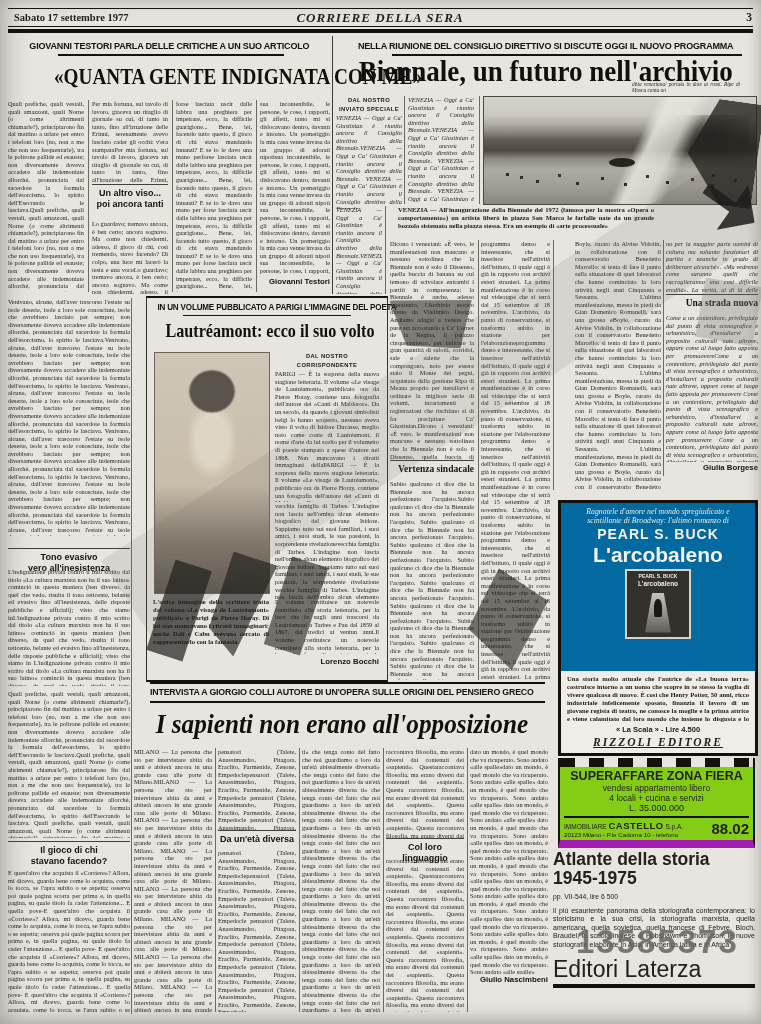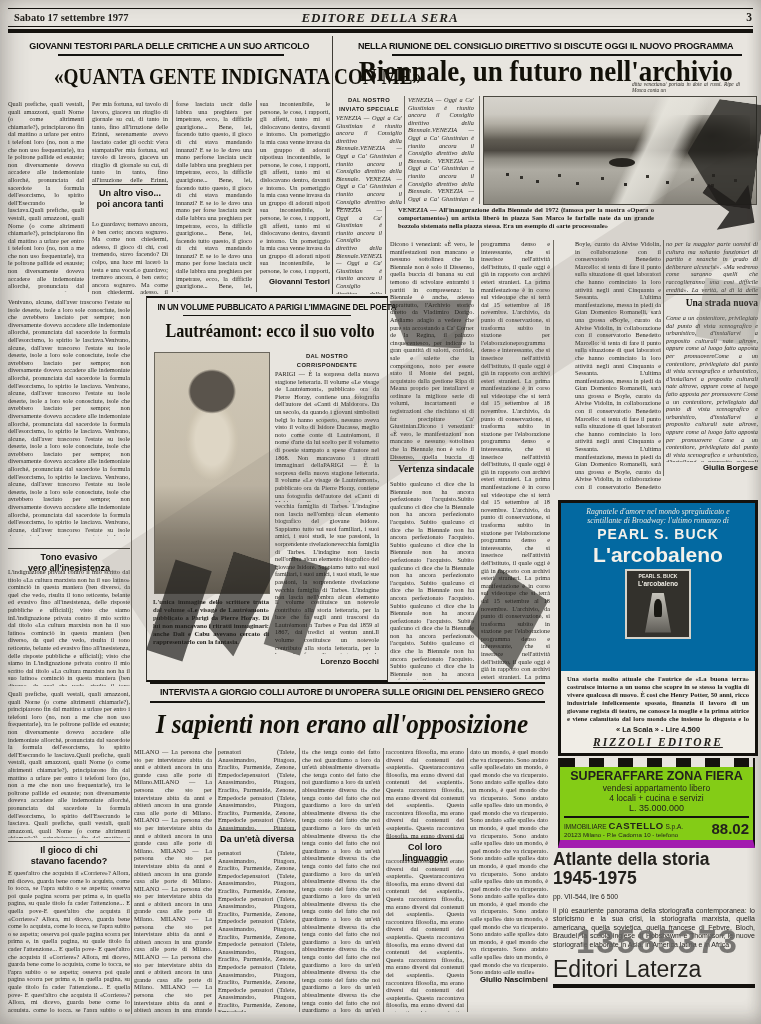--- a/index.html
+++ b/index.html
@@ -47,21 +47,21 @@
   .cren{height:9px;background:repeating-linear-gradient(90deg,#14120e 0 15px,transparent 15px 29px);border-left:2px solid #14120e;border-right:2px solid #14120e;}
   .stamp{font:bold 33px/34px "Liberation Sans",sans-serif;color:rgba(100,99,96,.85);letter-spacing:2px;}
 </style>
 </head>
 <body>
 
 <div class="page">
 
   <div class="abs hrl" style="left:8px;top:8px;width:745px;height:1px;"></div>
   <div class="abs" style="left:14px;top:11px;width:220px;font:bold 10.5px/14px 'Liberation Serif',serif;">Sabato 17 settembre 1977</div>
-  <div class="abs" style="left:230px;top:10px;width:300px;text-align:center;font:bold italic 13px/15px 'Liberation Serif',serif;letter-spacing:1px;">EDITORE DELLA SERA</div>
+  <div class="abs" style="left:230px;top:10px;width:300px;text-align:center;font:bold italic 13px/15px 'Liberation Serif',serif;letter-spacing:1px;">CORRIERE DELLA SERA</div>
   <div class="abs" style="left:728px;top:10px;width:24px;text-align:right;font:bold 11.5px/14px 'Liberation Serif',serif;">3</div>
   <div class="abs hrl" style="left:8px;top:26px;width:745px;height:1px;"></div>
   <div class="abs hrl" style="left:8px;top:29px;width:745px;height:4px;"></div>
 
   <div class="abs kick" style="left:8px;top:39px;width:322px;"><span class="squeeze" style="transform:scaleX(.95);">GIOVANNI TESTORI PARLA DELLE CRITICHE A UN SUO ARTICOLO</span></div>
   <div class="abs kbar" style="left:58px;top:54px;width:226px;position:absolute;"></div>
   <div class="abs kick" style="left:336px;top:39px;width:420px;"><span class="squeeze" style="transform:scaleX(.95);">NELLA RIUNIONE DEL CONSIGLIO DIRETTIVO SI DISCUTE OGGI IL NUOVO PROGRAMMA</span></div>
   <div class="abs kbar" style="left:392px;top:54px;width:350px;position:absolute;"></div>
   <div class="vrd" style="left:332px;top:36px;height:258px;"></div>
 
@@ -149,21 +149,21 @@
       <div class="dtl">DAL NOSTRO CORRISPONDENTE</div>
       <div class="t6 fill clip" style="height:132px;">PARIGI — È la sorpresa della nuova stagione letteraria. Il volume «Le visage de Lautréamont», pubblicato ora da Pierre Horay, contiene una fotografia dell'autore dei «Canti di Maldoror». Da un secolo, da quando i giovani simbolisti belgi lo hanno scoperto, nessuno aveva visto il volto di Isidore Ducasse, meglio noto come conte di Lautréamont, il nome d'arte da lui scelto per il volumetto di poesie stampato a spese d'autore nel 1868. Non mancavano i ritratti immaginari dellaPARIGI — È la sorpresa della nuova stagione letteraria. Il volume «Le visage de Lautréamont», pubblicato ora da Pierre Horay, contiene una fotografia dell'autore dei «Canti di Maldoror». Da un secolo, da quando i giovani simbolisti belgi lo hanno scoperto, nessuno aveva visto il volto di Isidore Ducasse, meglio noto come conte di Lautréamont, il nome d'arte da lui scelto per il volumetto di poesie stampato a spese d'autore nel 1868. Non mancavano i ritratti immaginari della </div>
       <div class="t6 fill clip" style="height:98px;">vecchia famiglia di Tarbes. L'indagine non lascia nell'ombra alcun elemento biografico del giovane Isidore. Sappiamo tutto sui suoi familiari, i suoi amici, i suoi studi, le sue passioni, la sorprendente rivelazionevecchia famiglia di Tarbes. L'indagine non lascia nell'ombra alcun elemento biografico del giovane Isidore. Sappiamo tutto sui suoi familiari, i suoi amici, i suoi studi, le sue passioni, la sorprendente rivelazione vecchia famiglia di Tarbes. L'indagine non lascia nell'ombra alcun elemento biografico del giovane Isidore. Sappiamo tutto sui suoi familiari, i suoi amici, i suoi studi, le sue passioni, la sorprendente rivelazione </div>
     </div>
     <div class="abs t6b clip" style="left:6px;top:300px;width:116px;height:74px;">L'unica immagine dello scrittore tratta dal volume «Le visage de Lautréamont» pubblicato a Parigi da Pierre Horay. Di lui non mancavano i ritratti immaginari: anche Dalí e Cabu avevano cercato di rappresentarlo con la fantasia.</div>
     <div class="abs t6 fill" style="left:128px;top:300px;width:104px;height:56px;">Il volume costituisce un notevole contributo alla storia letteraria, per la luce che fa sugli anni trascorsi da Lautréamont a Tarbes e Pau dal 1859 al 1867, dai tredici ai ventun anni.Il volume costituisce un notevole contributo alla storia letteraria, per la luce che fa sugli anni trascorsi da Lautréamont a Tarbes e Pau dal 1859 al 1867, dai tredici ai ventun anni. </div>
     <div class="abs byl" style="left:128px;top:358px;width:104px;">Lorenzo Bocchi</div>
   </div>
 
   <div class="abs hrl" style="left:150px;top:682px;width:395px;height:2px;"></div>
-  <div class="abs kick" style="left:144px;top:686px;width:416px;font-size:9.2px;"><span class="squeeze" style="transform:scaleX(.96);">INTERVISTA A GIORGIO COLLI AUTORE DI UN'OPERA SULLE ORIGINI DEL PENSIERO GRECO</span></div>
+  <div class="abs kick" style="left:134px;top:686px;width:416px;font-size:9.2px;"><span class="squeeze" style="transform:scaleX(.96);">INTERVISTA A GIORGIO COLLI AUTORE DI UN'OPERA SULLE ORIGINI DEL PENSIERO GRECO</span></div>
   <div class="abs hrl" style="left:150px;top:701px;width:395px;height:2px;"></div>
   <div class="abs hdl" style="left:134px;top:705px;width:416px;font:bold italic 28px/38px 'Liberation Serif',serif;"><span class="squeeze" style="transform:scaleX(.9);">I sapienti non erano all'opposizione</span></div>
 
   <div class="abs t6 fill" style="left:134px;top:748px;width:78px;height:264px;">MILANO — La persona che sto per intervistare abita da anni e abiterà ancora in una grande casa alle porte di Milano.MILANO — La persona che sto per intervistare abita da anni e abiterà ancora in una grande casa alle porte di Milano. MILANO — La persona che sto per intervistare abita da anni e abiterà ancora in una grande casa alle porte di Milano. MILANO — La persona che sto per intervistare abita da anni e abiterà ancora in una grande casa alle porte di Milano. MILANO — La persona che sto per intervistare abita da anni e abiterà ancora in una grande casa alle porte di Milano. MILANO — La persona che sto per intervistare abita da anni e abiterà ancora in una grande casa alle porte di Milano. MILANO — La persona che sto per intervistare abita da anni e abiterà ancora in una grande casa alle porte di Milano. MILANO — La persona che sto per intervistare abita da anni e abiterà ancora in una grande casa alle porte di Milano. </div>
   <div class="vr" style="left:215px;top:748px;height:264px;"></div>
   <div class="abs" style="left:218px;top:748px;width:78px;height:264px;">
     <div class="t6 fill clip" style="height:82px;">pensatori (Talete, Anassimandro, Pitagora, Eraclito, Parmenide, Zenone, Empedoclepensatori (Talete, Anassimandro, Pitagora, Eraclito, Parmenide, Zenone, Empedocle pensatori (Talete, Anassimandro, Pitagora, Eraclito, Parmenide, Zenone, Empedocle pensatori (Talete, Anassimandro, Pitagora, Eraclito, Parmenide, Zenone, Empedocle </div>
     <div class="subbox" style="height:13px;">
         <div class="subT">Da un'età diversa</div>
       </div>

